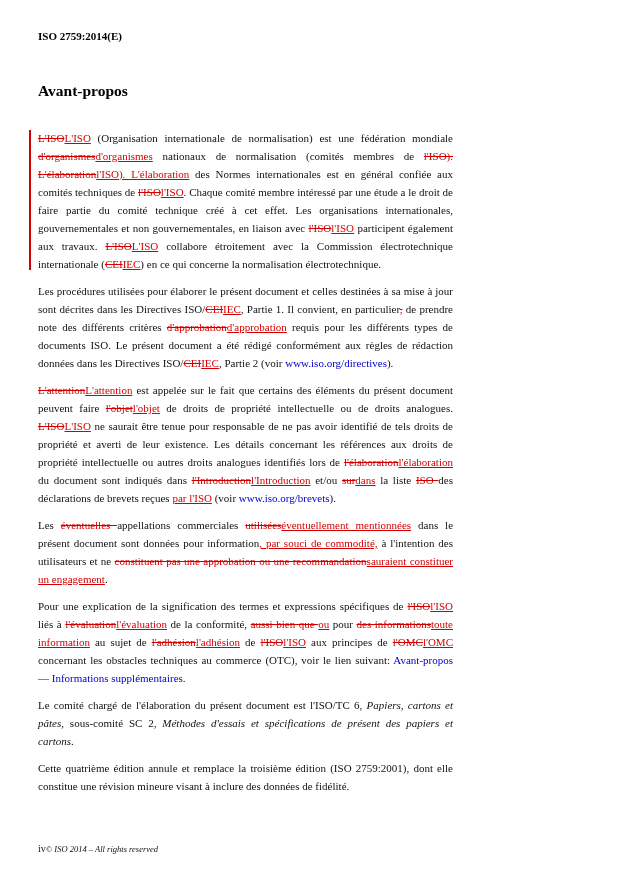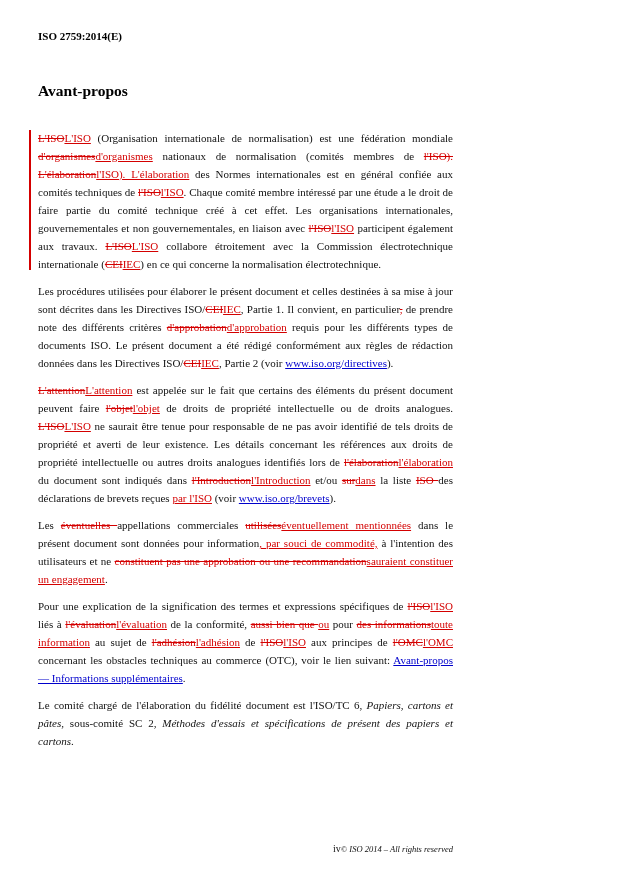--- a/index.html
+++ b/index.html
@@ -43,55 +43,55 @@
   .seg-del {
     color: var(--del, #d40000);
     text-decoration: line-through;
   }
   .seg-ins {
     color: var(--ins, #d40000);
     text-decoration: underline;
   }
   .seg-link {
     color: var(--link, #0000cc);
-    text-decoration: underline;
     cursor: pointer;
   }
   .seg-italic { font-style: italic; }
   .changebar {
     position: absolute;
     left: -9px;
     top: 1px;
     width: 2px;
     height: calc(100% - 4px);
     background: var(--bar, #d40000);
   }
   .footer {
     position: absolute;
     left: 38px;
     right: 39px;
     bottom: 23px;
     display: flex;
-    justify-content: flex-end;
+    justify-content: flex-start;
     align-items: baseline;
   }
   .page-num { font-size: 10px; color: #111111; }
   .copyright { font-size: 8.5px; color: #111111; font-style: italic; }
 </style>
 </head>
 <body>
 
 <div class="page">
   <div class="doc-ref">ISO 2759:2014(E)</div>
   <h1 class="section-title">Avant-propos</h1>
   <div class="body-block" id="paragraphs">
       <p class="para"><span class="changebar"></span><span class="seg-del">L'ISO</span><span class="seg-ins">L'ISO</span><span class="seg-norm"> (Organisation internationale de normalisation) est une fédération mondiale </span><span class="seg-del">d'organismes</span><span class="seg-ins">d'organismes</span><span class="seg-norm"> nationaux de normalisation (comités membres de </span><span class="seg-del">l'ISO). L'élaboration</span><span class="seg-ins">l'ISO). L'élaboration</span><span class="seg-norm"> des Normes internationales est en général confiée aux comités techniques de </span><span class="seg-del">l'ISO</span><span class="seg-ins">l'ISO</span><span class="seg-norm">. Chaque comité membre intéressé par une étude a le droit de faire partie du comité technique créé à cet effet. Les organisations internationales, gouvernementales et non gouvernementales, en liaison avec </span><span class="seg-del">l'ISO</span><span class="seg-ins">l'ISO</span><span class="seg-norm"> participent également aux travaux. </span><span class="seg-del">L'ISO</span><span class="seg-ins">L'ISO</span><span class="seg-norm"> collabore étroitement avec la Commission électrotechnique internationale (</span><span class="seg-del">CEI</span><span class="seg-ins">IEC</span><span class="seg-norm">) en ce qui concerne la normalisation électrotechnique.</span></p>
       <p class="para"><span class="seg-norm">Les procédures utilisées pour élaborer le présent document et celles destinées à sa mise à jour sont décrites dans les Directives ISO/</span><span class="seg-del">CEI</span><span class="seg-ins">IEC</span><span class="seg-norm">, Partie 1. Il convient, en particulier</span><span class="seg-del">,</span><span class="seg-norm"> de prendre note des différents critères </span><span class="seg-del">d'approbation</span><span class="seg-ins">d'approbation</span><span class="seg-norm"> requis pour les différents types de documents ISO. Le présent document a été rédigé conformément aux règles de rédaction données dans les Directives ISO/</span><span class="seg-del">CEI</span><span class="seg-ins">IEC</span><span class="seg-norm">, Partie 2 (voir </span><span class="seg-link">www.iso.org/directives</span><span class="seg-norm">).</span></p>
       <p class="para"><span class="seg-del">L'attention</span><span class="seg-ins">L'attention</span><span class="seg-norm"> est appelée sur le fait que certains des éléments du présent document peuvent faire </span><span class="seg-del">l'objet</span><span class="seg-ins">l'objet</span><span class="seg-norm"> de droits de propriété intellectuelle ou de droits analogues. </span><span class="seg-del">L'ISO</span><span class="seg-ins">L'ISO</span><span class="seg-norm"> ne saurait être tenue pour responsable de ne pas avoir identifié de tels droits de propriété et averti de leur existence. Les détails concernant les références aux droits de propriété intellectuelle ou autres droits analogues identifiés lors de </span><span class="seg-del">l'élaboration</span><span class="seg-ins">l'élaboration</span><span class="seg-norm"> du document sont indiqués dans </span><span class="seg-del">l'Introduction</span><span class="seg-ins">l'Introduction</span><span class="seg-norm"> et/ou </span><span class="seg-del">sur</span><span class="seg-ins">dans</span><span class="seg-norm"> la liste </span><span class="seg-del">ISO </span><span class="seg-norm">des déclarations de brevets reçues </span><span class="seg-ins">par l'ISO</span><span class="seg-norm"> (voir </span><span class="seg-link">www.iso.org/brevets</span><span class="seg-norm">).</span></p>
       <p class="para"><span class="seg-norm">Les </span><span class="seg-del">éventuelles </span><span class="seg-norm">appellations commerciales </span><span class="seg-del">utilisées</span><span class="seg-ins">éventuellement mentionnées</span><span class="seg-norm"> dans le présent document sont données pour information</span><span class="seg-ins">, par souci de commodité,</span><span class="seg-norm"> à l'intention des utilisateurs et ne </span><span class="seg-del">constituent pas une approbation ou une recommandation</span><span class="seg-ins">sauraient constituer un engagement</span><span class="seg-norm">.</span></p>
       <p class="para"><span class="seg-norm">Pour une explication de la signification des termes et expressions spécifiques de </span><span class="seg-del">l'ISO</span><span class="seg-ins">l'ISO</span><span class="seg-norm"> liés à </span><span class="seg-del">l'évaluation</span><span class="seg-ins">l'évaluation</span><span class="seg-norm"> de la conformité, </span><span class="seg-del">aussi bien que </span><span class="seg-ins">ou</span><span class="seg-norm"> pour </span><span class="seg-del">des informations</span><span class="seg-ins">toute information</span><span class="seg-norm"> au sujet de </span><span class="seg-del">l'adhésion</span><span class="seg-ins">l'adhésion</span><span class="seg-norm"> de </span><span class="seg-del">l'ISO</span><span class="seg-ins">l'ISO</span><span class="seg-norm"> aux principes de </span><span class="seg-del">l'OMC</span><span class="seg-ins">l'OMC</span><span class="seg-norm"> concernant les obstacles techniques au commerce (OTC), voir le lien suivant: </span><span class="seg-link">Avant-propos — Informations supplémentaires</span><span class="seg-norm">.</span></p>
-      <p class="para"><span class="seg-norm">Le comité chargé de l'élaboration du fidélité document est l'ISO/TC 6, </span><span class="seg-italic">Papiers, cartons et pâtes</span><span class="seg-norm">, sous-comité SC 2, </span><span class="seg-italic">Méthodes d'essais et spécifications de présent des papiers et cartons</span><span class="seg-norm">.</span></p>
+      <p class="para"><span class="seg-norm">Le comité chargé de l'élaboration du présent document est l'ISO/TC 6, </span><span class="seg-italic">Papiers, cartons et pâtes</span><span class="seg-norm">, sous-comité SC 2, </span><span class="seg-italic">Méthodes d'essais et spécifications de présent des papiers et cartons</span><span class="seg-norm">.</span></p>
+      <p class="para"><span class="seg-norm">Cette quatrième édition annule et remplace la troisième édition (ISO 2759:2001), dont elle constitue une révision mineure visant à inclure des données de fidélité.</span></p>
     </div>
   <div class="footer">
     <span class="page-num">iv</span>
     <span class="copyright">© ISO 2014 – All rights reserved</span>
   </div>
 </div>
 
 </body></html>

